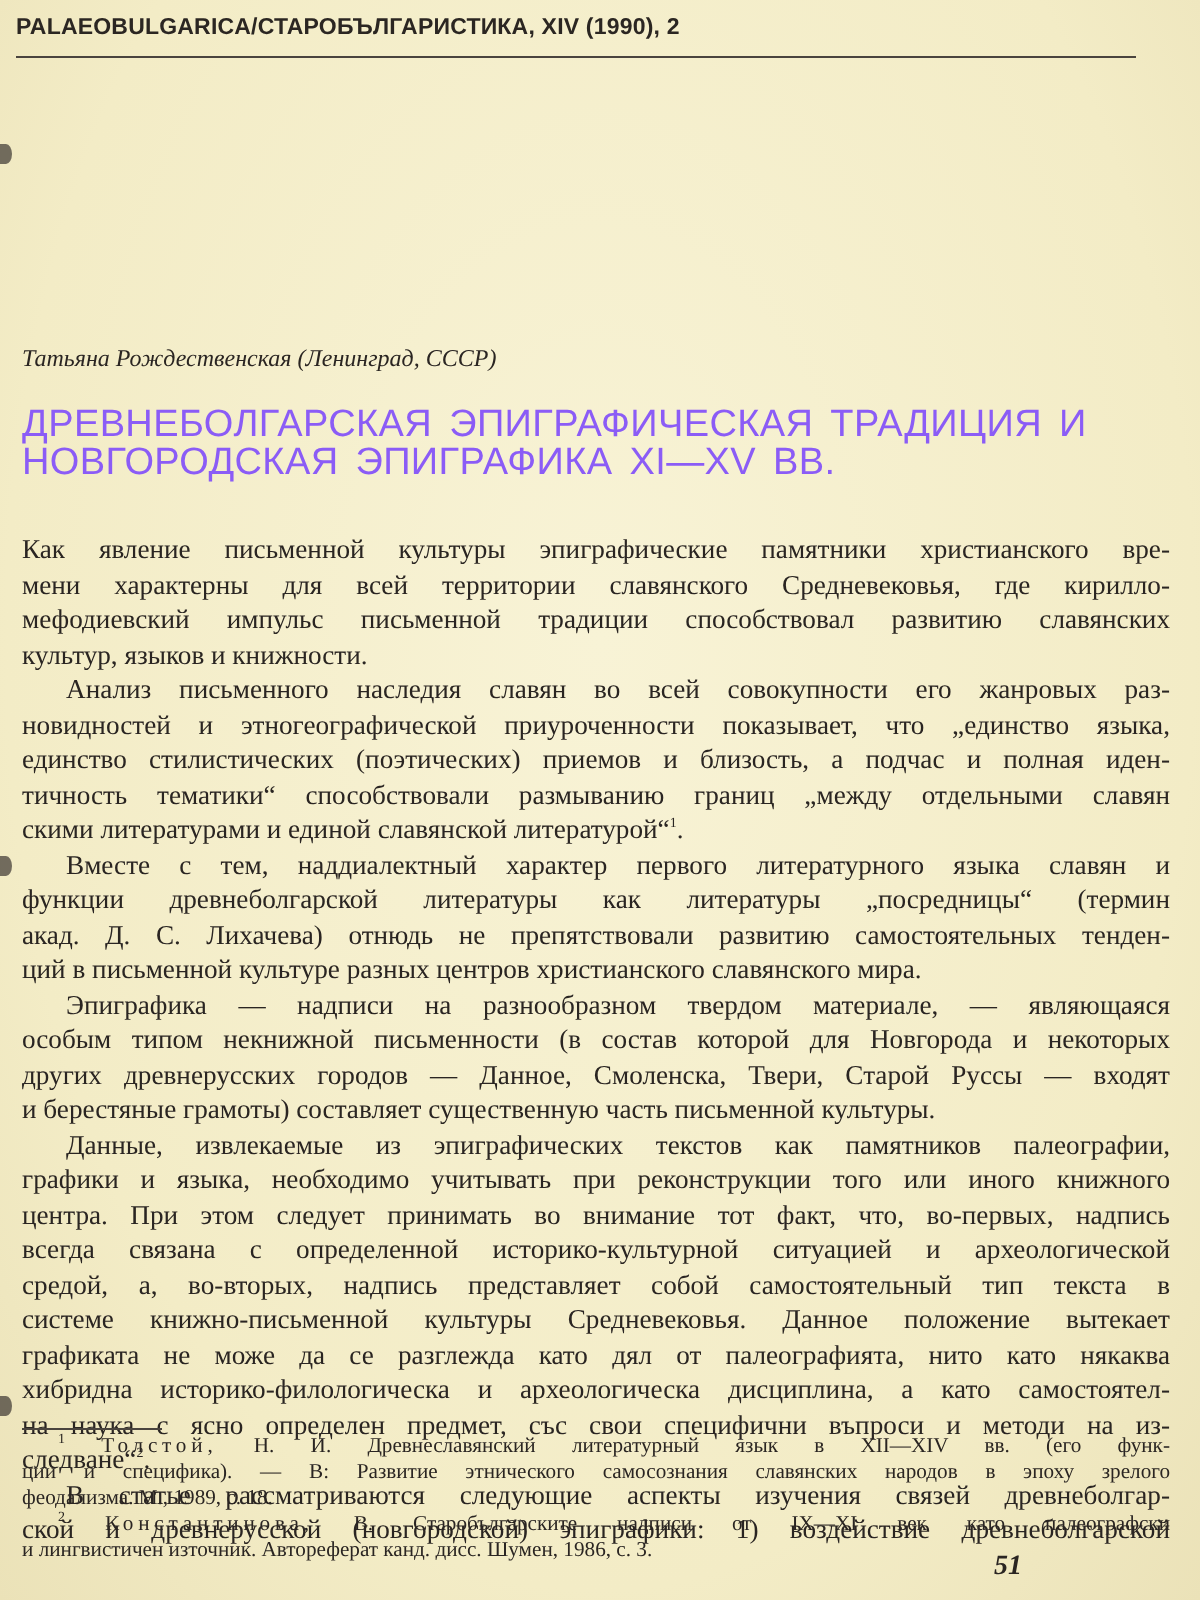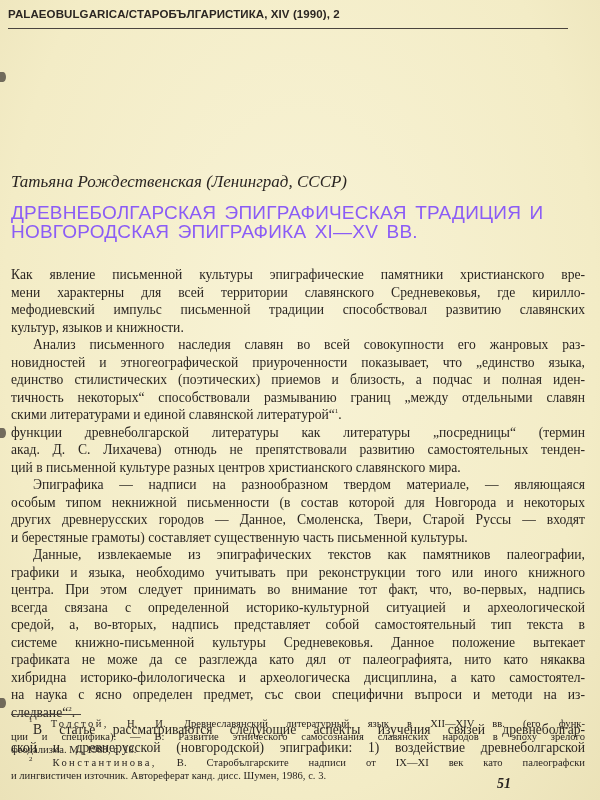--- a/index.html
+++ b/index.html
@@ -36,21 +36,21 @@
       width: 560px;
       height: 0;
       border-top: 1.5px solid #4a443e;
     }
 
     .author {
       position: absolute;
       left: 11px;
       top: 172px;
       font-style: italic;
-      font-size: 17px;
+      font-size: 12px;
       color: #2a2522;
       white-space: nowrap;
     }
 
     .title {
       position: absolute;
       left: 11px;
       top: 203px;
       font-family: "Liberation Sans", sans-serif;
       font-size: 19px;
@@ -152,22 +152,23 @@
   </div>
 
   <div class="body-text">
     <span class="line">Как явление письменной культуры эпиграфические памятники христианского вре-</span>
     <span class="line">мени характерны для всей территории славянского Средневековья, где кирилло-</span>
     <span class="line">мефодиевский импульс письменной традиции способствовал развитию славянских</span>
     <span class="line last">культур, языков и книжности.</span>
     <span class="line indent">Анализ письменного наследия славян во всей совокупности его жанровых раз-</span>
     <span class="line">новидностей и этногеографической приуроченности показывает, что „единство языка,</span>
     <span class="line">единство стилистических (поэтических) приемов и близость, а подчас и полная иден-</span>
-    <span class="line">тичность некоторых“ способствовали размыванию границ „между отдельными славян</span>
+    <span class="line">тичность тематики“ способствовали размыванию границ „между отдельными славян</span>
     <span class="line last"><span>скими литературами и единой славянской литературой“</span><sup>1</sup>.</span>
+    <span class="line indent">Вместе с тем, наддиалектный характер первого литературного языка славян и</span>
     <span class="line">функции древнеболгарской литературы как литературы „посредницы“ (термин</span>
     <span class="line">акад. Д. С. Лихачева) отнюдь не препятствовали развитию самостоятельных тенден-</span>
     <span class="line last">ций в письменной культуре разных центров христианского славянского мира.</span>
     <span class="line indent">Эпиграфика — надписи на разнообразном твердом материале, — являющаяся</span>
     <span class="line">особым типом некнижной письменности (в состав которой для Новгорода и некоторых</span>
     <span class="line">других древнерусских городов — Данное, Смоленска, Твери, Старой Руссы — входят</span>
     <span class="line last">и берестяные грамоты) составляет существенную часть письменной культуры.</span>
     <span class="line indent">Данные, извлекаемые из эпиграфических текстов как памятников палеографии,</span>
     <span class="line">графики и языка, необходимо учитывать при реконструкции того или иного книжного</span>
     <span class="line">центра. При этом следует принимать во внимание тот факт, что, во-первых, надпись</span>

